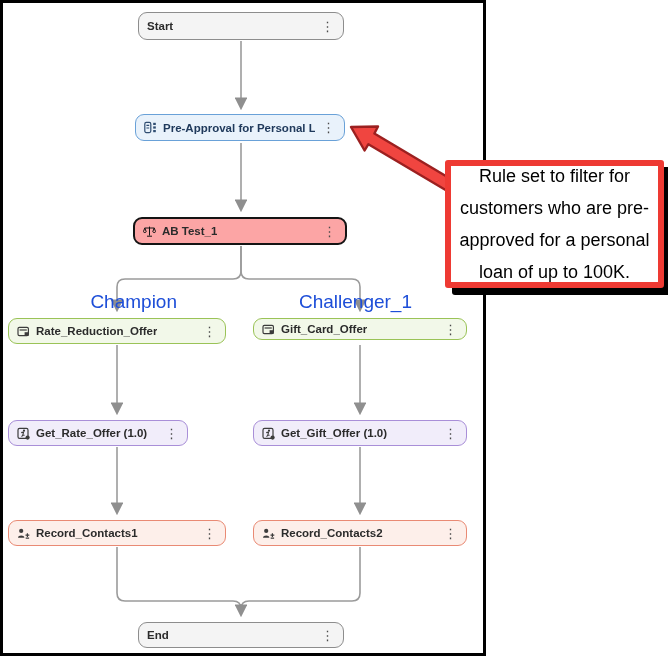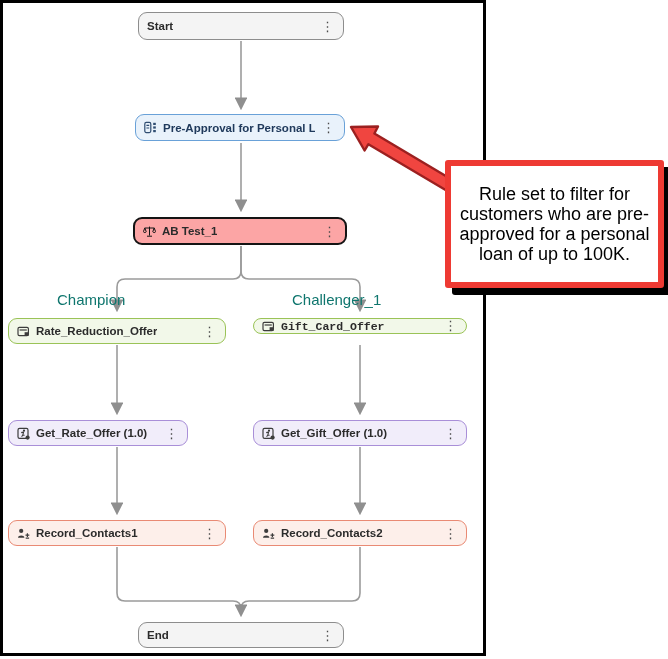--- a/index.html
+++ b/index.html
@@ -14,26 +14,26 @@
   .node .lbl{white-space:nowrap;overflow:hidden;}
   .kebab{margin-left:auto;color:#4a4a4a;font-size:13px;font-weight:normal;line-height:1;
          padding:0 1px;cursor:pointer;}
   .n-neutral{background:#f4f4f4;border:1.4px solid #8d8d8d;}
   .n-blue{background:#e9f2fb;border:1.6px solid #69a1d8;color:#203a5c;}
   .n-black{background:#fca5a5;border:2.2px solid #141414;}
   .n-green{background:#f2f8e9;border:1.6px solid #9ac357;}
   .n-purple{background:#f1edfa;border:1.6px solid #a98fd8;}
   .n-red{background:#fdefea;border:1.6px solid #e98a74;}
   .icon{flex:0 0 auto;display:inline-flex;}
-  .branch-label{position:absolute;width:120px;text-align:left;font-size:15px;
-                color:#0f766e;z-index:3;}
+  .branch-label{position:absolute;width:120px;text-align:right;font-size:19px;
+                color:#1d4ed8;z-index:3;}
   .callout{position:absolute;left:445px;top:160px;width:219px;height:128px;box-sizing:border-box;
            background:#fff;border:6px solid #ee3a33;border-radius:3px;
            box-shadow:7px 7px 0 0 #000;z-index:6;display:flex;align-items:center;justify-content:center;}
-  .callout .txt{font-size:18px;line-height:20px;color:#000;text-align:center;
+  .callout .txt{font-size:18px;line-height:32px;color:#000;text-align:center;
                 white-space:pre-line;width:100%;}
   .red-arrow-svg{position:absolute;left:0;top:0;width:668px;height:659px;z-index:5;pointer-events:none;}
 </style>
 </head>
 <body>
 
 <div class="stage">
 
   <div class="canvas"></div>
 
@@ -99,21 +99,21 @@
       <svg width="13" height="13" viewBox="0 0 13 13">
         <rect x="1" y="2.4" width="10.4" height="8.2" rx="1.4" fill="none" stroke="#3c3c3c" stroke-width="1.2"></rect>
         <path d="M2.6,5 H9.8" stroke="#3c3c3c" stroke-width="1.2" fill="none"></path>
         <rect x="7.6" y="7.2" width="4" height="3.6" fill="#3c3c3c"></rect>
       </svg>
     </span>
     <span class="lbl">Rate_Reduction_Offer</span>
     <span class="kebab">⋮</span>
   </div>
 
-  <div class="node n-green" style="left:253px;top:318px;width:214px;height:16px;font-family:Liberation Mono, monospace;">
+  <div class="node n-green" style="left:253px;top:318px;width:214px;height:22px;">
     <span class="icon">
       <svg width="13" height="13" viewBox="0 0 13 13">
         <rect x="1" y="2.4" width="10.4" height="8.2" rx="1.4" fill="none" stroke="#3c3c3c" stroke-width="1.2"></rect>
         <path d="M2.6,5 H9.8" stroke="#3c3c3c" stroke-width="1.2" fill="none"></path>
         <rect x="7.6" y="7.2" width="4" height="3.6" fill="#3c3c3c"></rect>
       </svg>
     </span>
     <span class="lbl">Gift_Card_Offer</span>
     <span class="kebab">⋮</span>
   </div>

